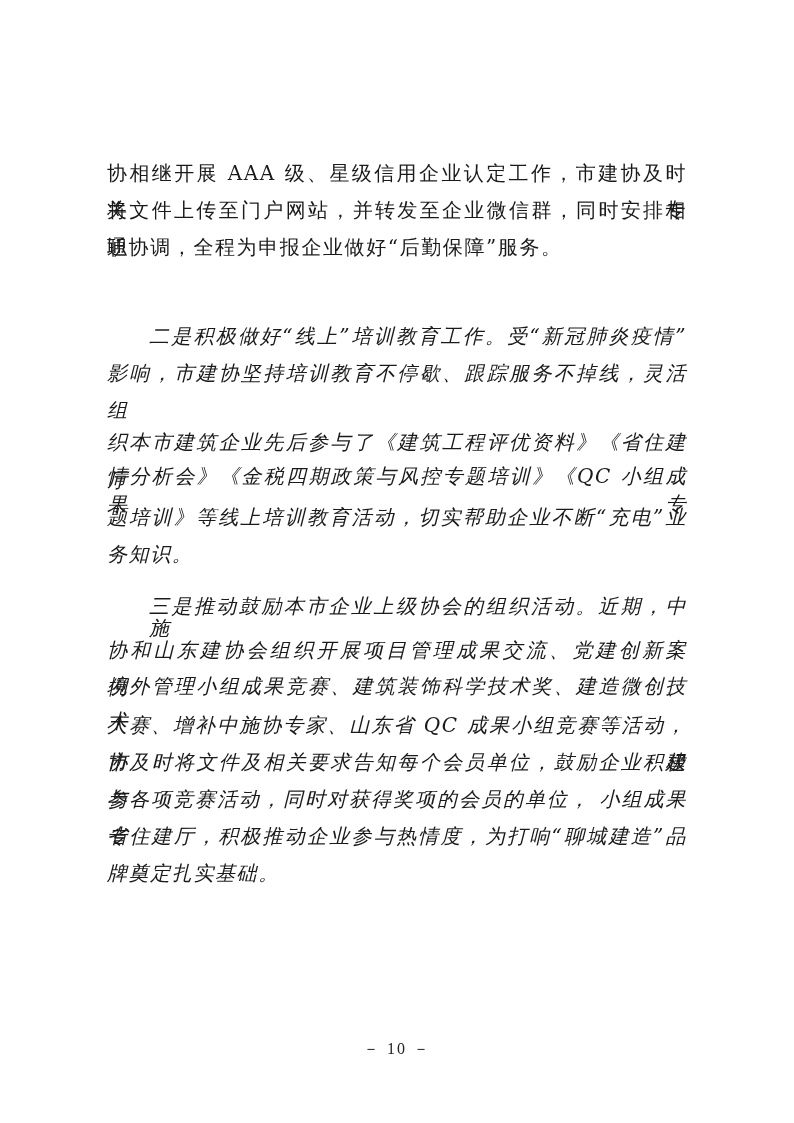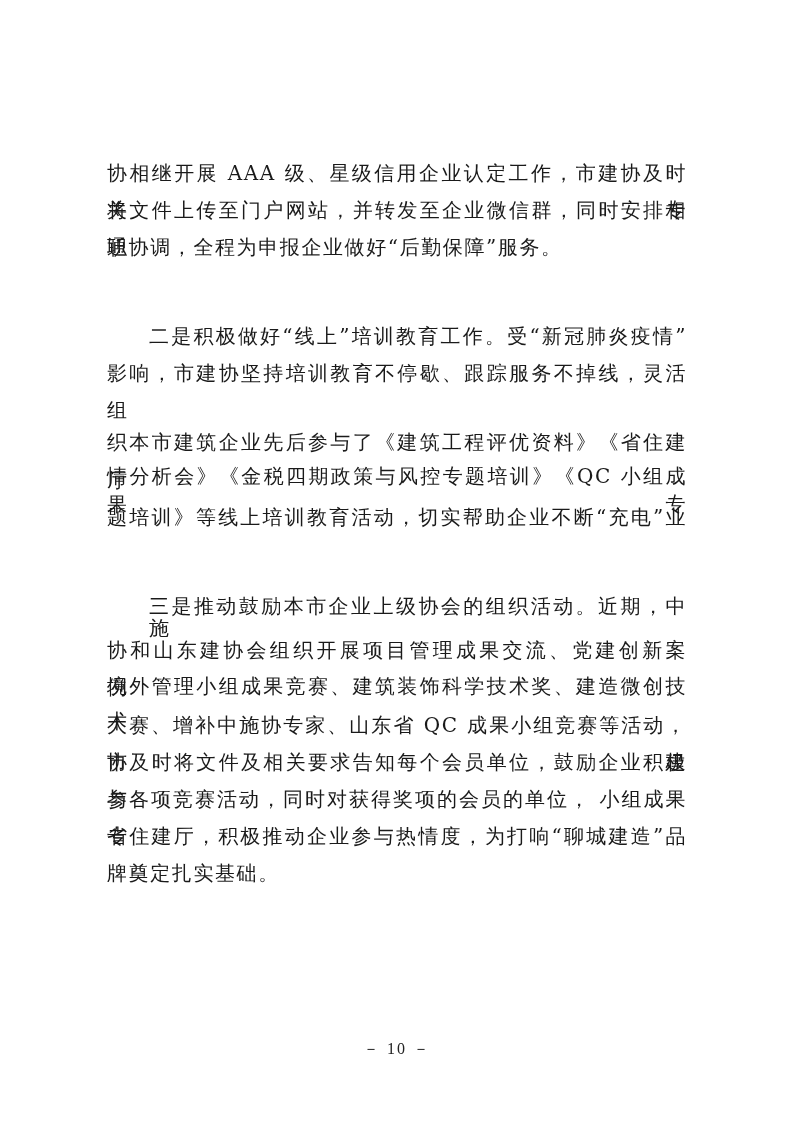--- a/index.html
+++ b/index.html
@@ -32,20 +32,21 @@
       margin: 0;
       font-size: 20px;
       line-height: 37.2px;
       letter-spacing: 1.6px;
       text-align: justify;
       text-align-last: left;
       word-break: break-all;
     }
     .para + .para {
       margin-top: 0;
+      font-style: italic;
     }
     .footer {
       position: absolute;
       left: 0;
       width: 794px;
       top: 1039px;
       text-align: center;
       font-family: "Liberation Serif", "DejaVu Serif", serif;
       font-size: 16px;
       color: #222;
@@ -61,20 +62,21 @@
         <div style="white-space: normal; height: 37.2px; line-height: 37.2px; padding-left: 0px; text-align: justify; text-align-last: justify;">协相继开展 AAA 级、星级信用企业认定工作，市建协及时将相</div>
         <div style="white-space: normal; height: 37.2px; line-height: 37.2px; padding-left: 0px; text-align: justify; text-align-last: justify;">关文件上传至门户网站，并转发至企业微信群，同时安排专职</div>
         <div style="white-space: nowrap; height: 37.2px; line-height: 37.2px; padding-left: 0px;">通协调，全程为申报企业做好“后勤保障”服务。</div>
       </div>
     <div class="para" style="margin-top:14px;height:262px;">
         <div style="white-space: normal; height: 37.2px; line-height: 37.2px; padding-left: 42px; text-align: justify; text-align-last: justify;">二是积极做好“线上”培训教育工作。受“新冠肺炎疫情”</div>
         <div style="white-space: normal; height: 37.2px; line-height: 37.2px; padding-left: 0px; text-align: justify; text-align-last: justify;">影响，市建协坚持培训教育不停歇、跟踪服务不掉线，灵活组</div>
         <div style="white-space: normal; height: 37.2px; line-height: 37.2px; padding-left: 0px; text-align: justify; text-align-last: justify; margin-top: 32px;">织本市建筑企业先后参与了《建筑工程评优资料》《省住建厅</div>
         <div style="white-space: normal; height: 37.2px; line-height: 28px; padding-left: 0px; text-align: justify; text-align-last: justify;">情分析会》《金税四期政策与风控专题培训》《QC 小组成果专</div>
         <div style="white-space: normal; height: 37.2px; line-height: 37.2px; padding-left: 0px; text-align: justify; text-align-last: justify;">题培训》等线上培训教育活动，切实帮助企业不断“充电”业</div>
+        <div style="white-space: nowrap; height: 37.2px; line-height: 37.2px; padding-left: 0px;">务知识。</div>
       </div>
     <div class="para" style="margin-top:15px;">
         <div style="white-space: normal; height: 37.2px; line-height: 22px; padding-left: 42px; text-align: justify; text-align-last: justify;">三是推动鼓励本市企业上级协会的组织活动。近期，中施</div>
         <div style="white-space: normal; height: 37.2px; line-height: 37.2px; padding-left: 0px; text-align: justify; text-align-last: justify;">协和山东建协会组织开展项目管理成果交流、党建创新案例、</div>
         <div style="white-space: normal; height: 37.2px; line-height: 35px; padding-left: 0px; text-align: justify; text-align-last: justify;">境外管理小组成果竞赛、建筑装饰科学技术奖、建造微创技术</div>
         <div style="white-space: normal; height: 37.2px; line-height: 37.2px; padding-left: 0px; text-align: justify; text-align-last: justify;">大赛、增补中施协专家、山东省 QC 成果小组竞赛等活动，市建</div>
         <div style="white-space: normal; height: 37.2px; line-height: 37.2px; padding-left: 0px; text-align: justify; text-align-last: justify;">协及时将文件及相关要求告知每个会员单位，鼓励企业积极参</div>
         <div style="white-space: normal; height: 37.2px; line-height: 37.2px; padding-left: 0px; text-align: justify; text-align-last: justify;">与各项竞赛活动，同时对获得奖项的会员的单位， 小组成果专</div>
         <div style="white-space: normal; height: 37.2px; line-height: 37.2px; padding-left: 0px; text-align: justify; text-align-last: justify;">省住建厅，积极推动企业参与热情度，为打响“聊城建造”品</div>
         <div style="white-space: nowrap; height: 37.2px; line-height: 37.2px; padding-left: 0px;">牌奠定扎实基础。</div>

